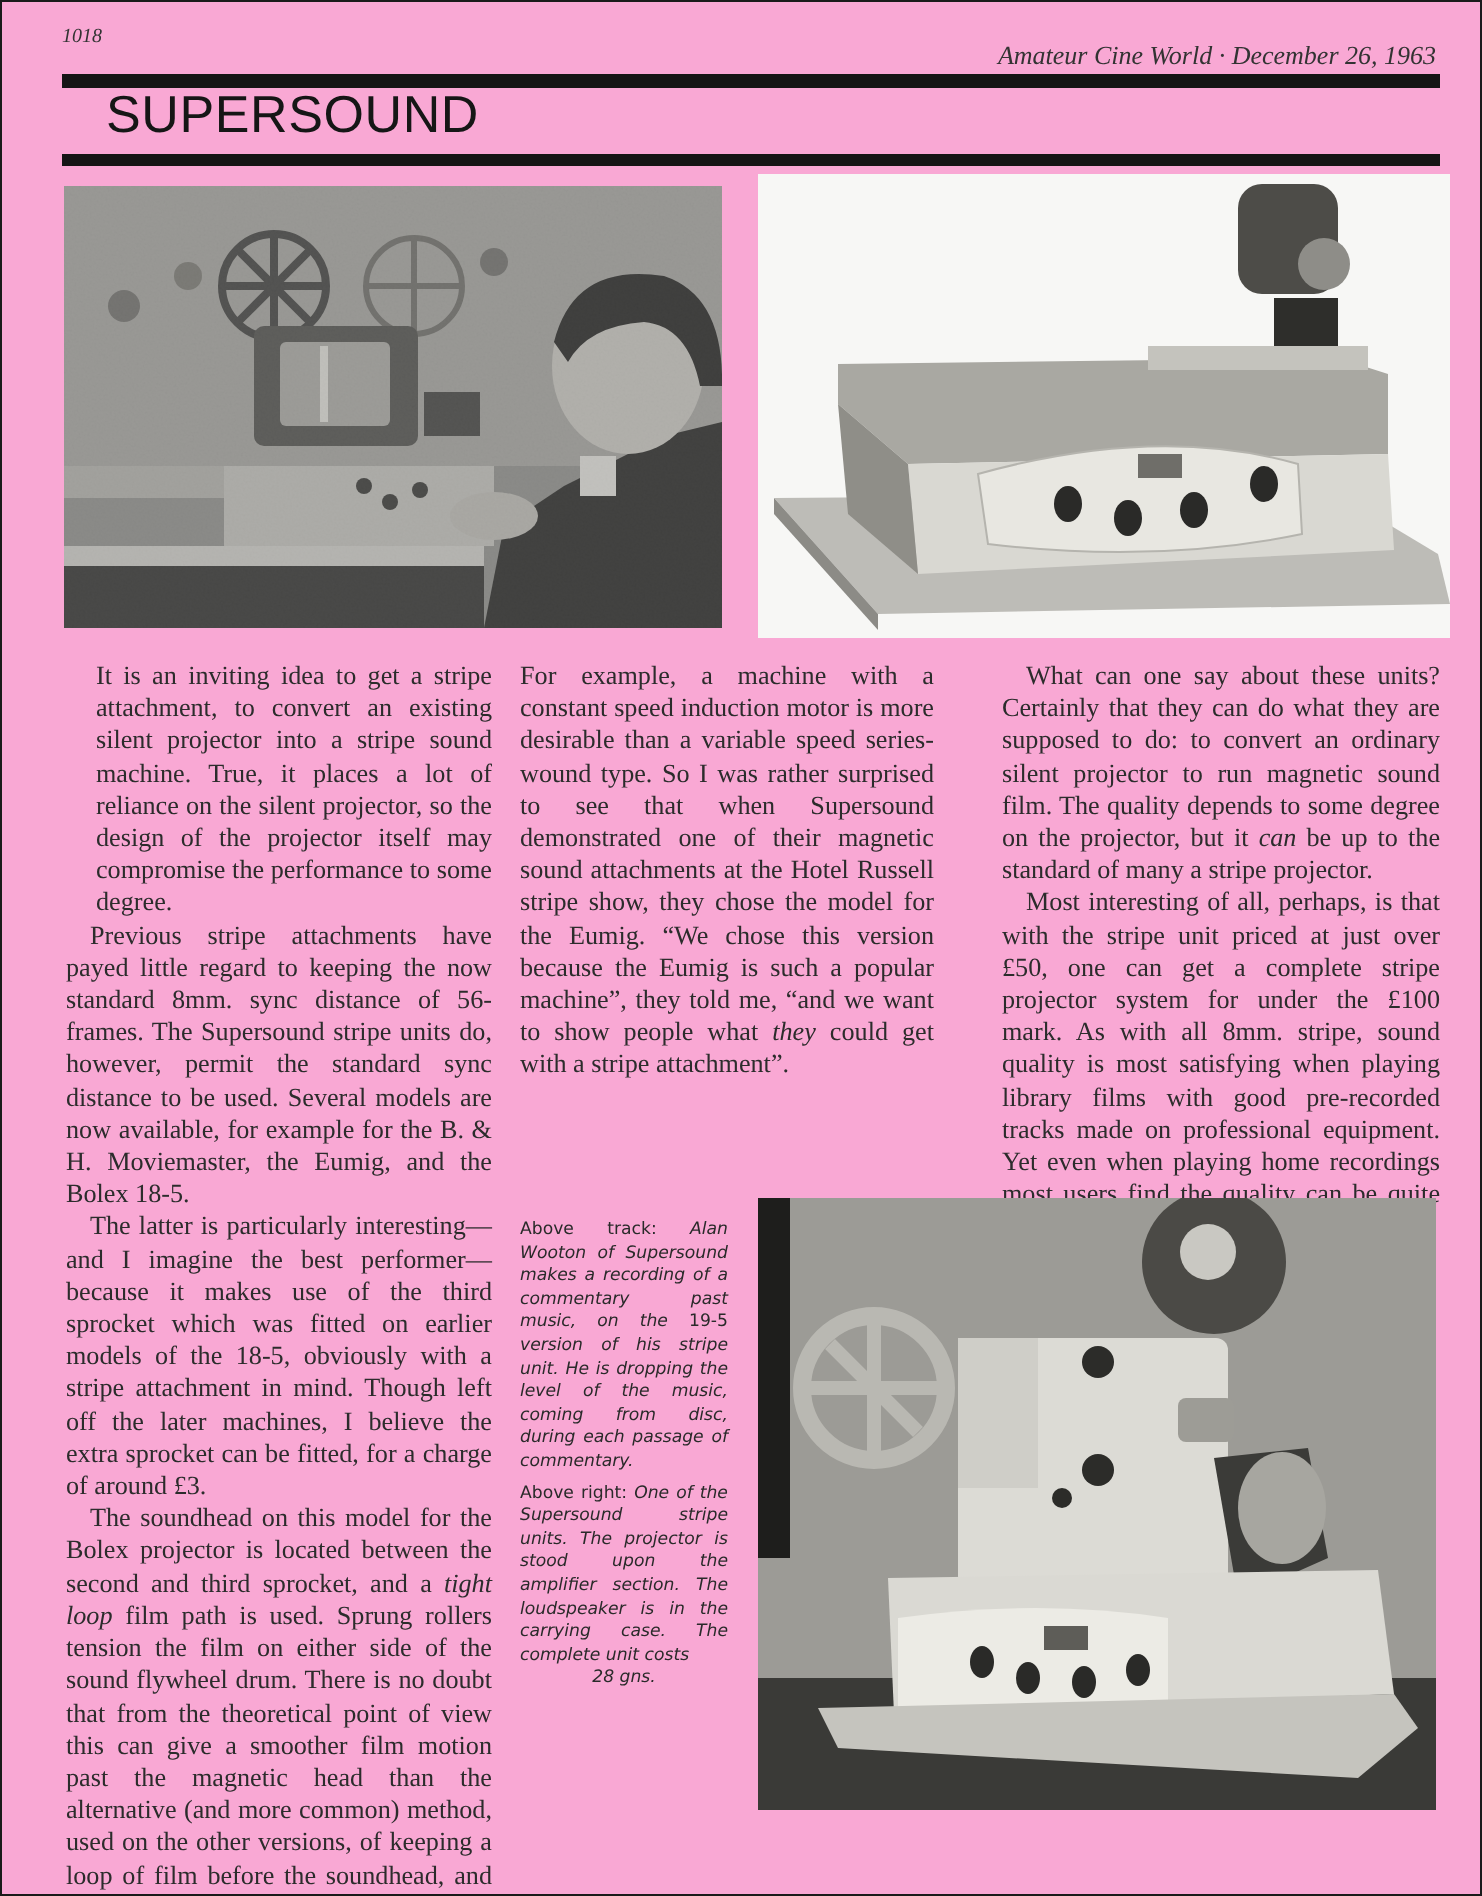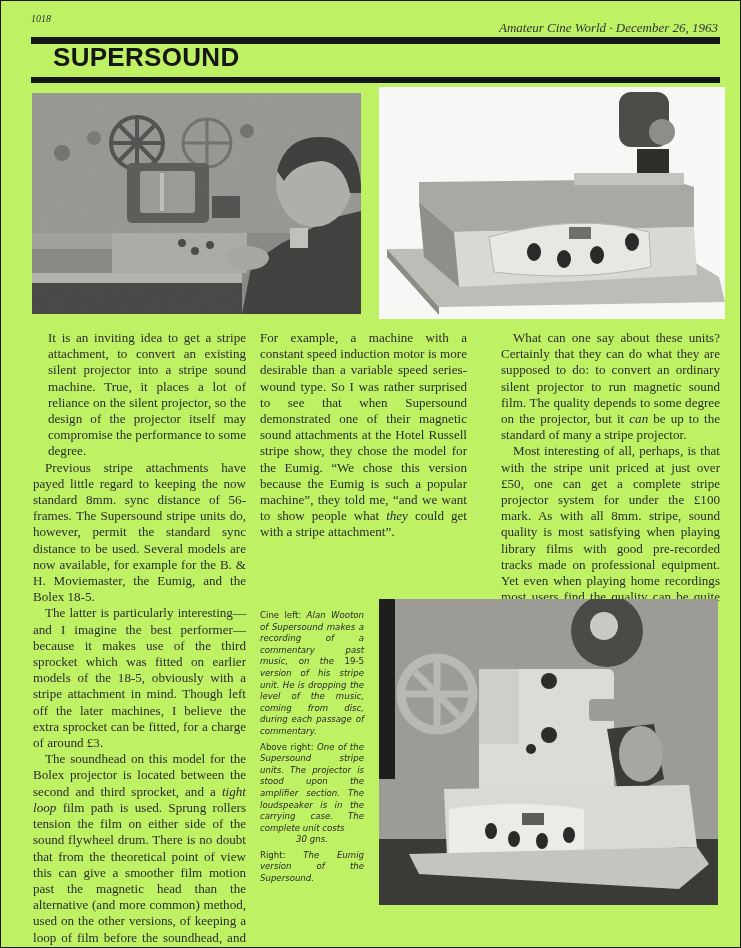--- a/index.html
+++ b/index.html
@@ -2,30 +2,30 @@
 <html><head>
 <meta charset="utf-8">
 <style>
   html, body { margin: 0; padding: 0; }
   body {
     width: 741px; height: 948px; background: #ffffff; position: relative; overflow: hidden;
     font-family: "Liberation Serif", "DejaVu Serif", serif; color: #2a2a2a;
   }
   .frame {
     position: absolute; left: 0; top: 0; width: 739px; height: 946px;
-    border: 1px solid #1a1a1a; background: #bef264;
+    border: 1px solid #1a1a1a; background: #f9a8d4;
   }
   .page-num { position: absolute; left: 30px; top: 12px; font-size: 10px; font-style: italic; color: #333; }
   .masthead { position: absolute; right: 22px; top: 19px; font-size: 13px; font-style: italic; color: #333; }
   .rule { position: absolute; left: 30px; width: 689px; height: 7px; background: #151515; }
   .rule.top { top: 36px; }
   .rule.bottom { top: 76px; height: 6px; }
   .headline {
     position: absolute; left: 52px; top: 41px; font-family: "Liberation Sans", "DejaVu Sans", sans-serif;
-    font-weight: bold; font-size: 26px; letter-spacing: 0.3px; color: #161616; margin: 0;
+    font-weight: normal; font-size: 26px; letter-spacing: 0.3px; color: #161616; margin: 0;
   }
   .photo { position: absolute; overflow: hidden; }
   .photo svg { display: block; width: 100%; height: 100%; }
   #photo-left { left: 31px; top: 92px; width: 329px; height: 221px; }
   #photo-right { left: 378px; top: 86px; width: 346px; height: 232px; }
   #photo-bottom { left: 378px; top: 598px; width: 339px; height: 306px; }
 
   .col { position: absolute; font-size: 13.1px; line-height: 16.2px; text-align: justify; color: #2c2c2c; }
   .col p { margin: 0; text-indent: 12px; }
   .col p.noindent { text-indent: 0; margin-left: 15px; }
@@ -144,23 +144,22 @@
   <div class="col" id="col2">
     <p class="noindent"><span>For example, a machine with a constant speed induction motor is more desirable than a variable speed series-wound type. So I was rather surprised to see that when Supersound demonstrated one of their magnetic sound attachments at the Hotel Russell stripe show, they chose the model for the Eumig. “We chose this version because the Eumig is such a popular machine”, they told me, “and we want to show</span> <span>people what </span><em>they</em><span> could get with a stripe attachment”.</span></p>
   </div>
 
   <div class="col" id="col3">
     <p><span>What can one say about these units? Certainly that they can do what they are supposed to do: to convert an ordinary silent projector to run magnetic sound film. The quality depends to some degree on the projector, but it</span> <em>can</em><span> be up to the standard of many a stripe projector.</span></p>
     <p>Most interesting of all, perhaps, is that with the stripe unit priced at just over £50, one can get a complete stripe projector system for under the £100 mark. As with all 8mm. stripe, sound quality is most satisfying when playing library films with good pre-recorded tracks made on professional equipment. Yet even when playing home recordings most users find the quality can be quite acceptable.</p>
   </div>
 
   <div class="caption">
-    <p><span class="lead">Cine left:</span><span> Alan Wooton of Supersound makes a recording of a commentary past music, on the </span><span class="lead">19-5</span><span> version of his stripe unit. He is dropping the level of the music, coming from disc, during each passage of commentary.</span></p>
-    <p><span class="lead">Above right:</span><span> One of the Supersound stripe units. The projector is stood upon the amplifier section. The loudspeaker is in the carrying case. The complete unit costs</span><span class="center">30 gns.</span></p>
-    <p><span class="lead">Right:</span><span> The Eumig version of the Supersound.</span></p>
+    <p><span class="lead">Above track:</span><span> Alan Wooton of Supersound makes a recording of a commentary past music, on the </span><span class="lead">19-5</span><span> version of his stripe unit. He is dropping the level of the music, coming from disc, during each passage of commentary.</span></p>
+    <p><span class="lead">Above right:</span><span> One of the Supersound stripe units. The projector is stood upon the amplifier section. The loudspeaker is in the carrying case. The complete unit costs</span><span class="center">28 gns.</span></p>
   </div>
 
   <div class="photo" id="photo-bottom" title="Eumig projector on Supersound stripe unit">
     <svg viewBox="0 0 339 306" preserveAspectRatio="none">
       <rect width="339" height="306" fill="#9c9b96"></rect>
       <rect x="0" y="0" width="16" height="180" fill="#1e1e1c"></rect>
       <rect x="0" y="240" width="339" height="66" fill="#3a3a37"></rect>
 
       <circle cx="228" cy="32" r="36" fill="#4b4a46"></circle>
         <circle cx="225" cy="27" r="14" fill="#c9c8c2"></circle>

